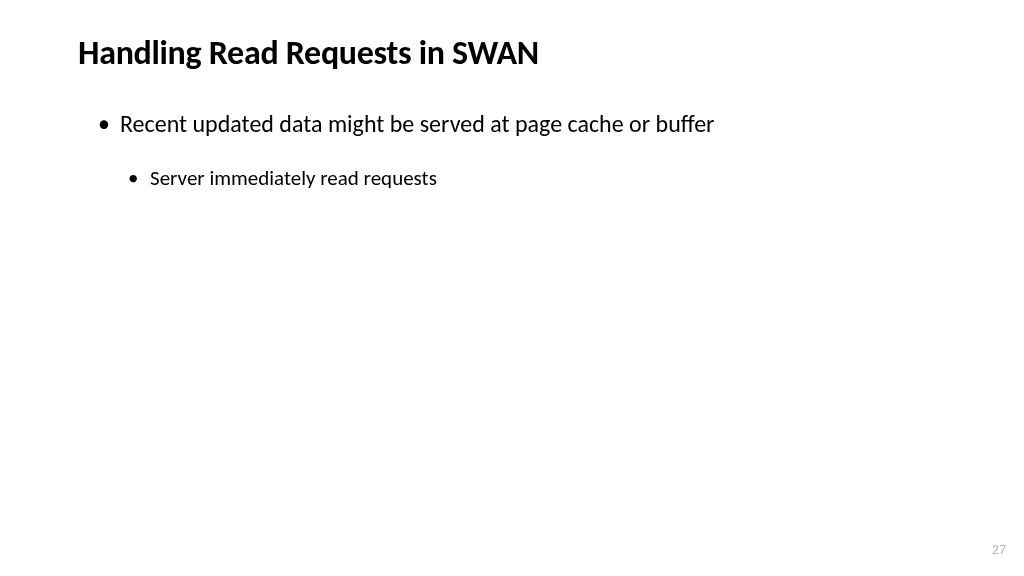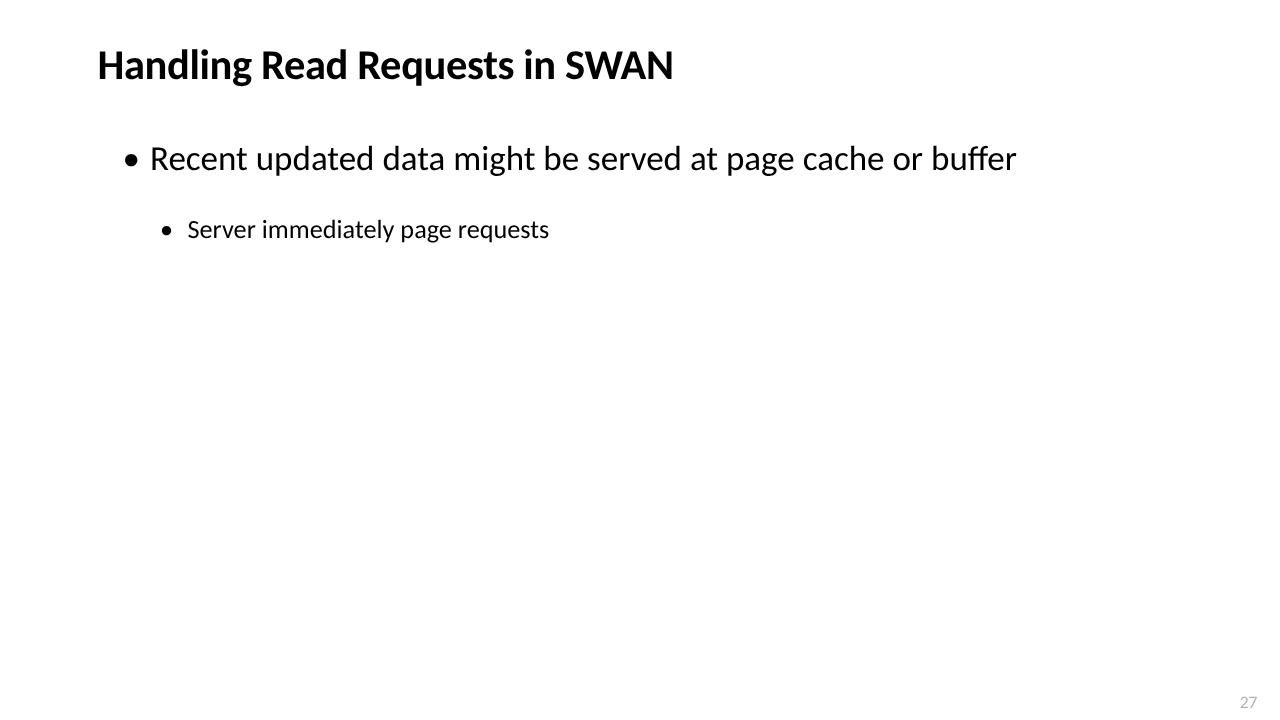--- a/index.html
+++ b/index.html
@@ -24,21 +24,21 @@
     .title {
       font-size: 34px;
       font-weight: 700;
       margin-bottom: 36px;
       letter-spacing: -0.3px;
     }
     .content {
       padding-left: 20px;
     }
     .bullet-l1 {
-      font-size: 28px;
+      font-size: 24px;
       line-height: 1.25;
       margin-bottom: 8px;
       position: relative;
       padding-left: 22px;
     }
     .bullet-l1::before {
       content: "•";
       position: absolute;
       left: 0;
       top: 0;
@@ -58,21 +58,21 @@
       top: 0;
     }
     .group {
       margin-bottom: 26px;
     }
     .group-tight {
       margin-bottom: 10px;
     }
     .page-number {
       position: absolute;
-      bottom: 6px;
+      bottom: 18px;
       right: 18px;
       font-size: 14px;
       color: #b3b3b3;
     }
   </style>
 </head>
 <body>
 
 <div class="slide">
   <h1 class="title">Handling Read Requests in SWAN</h1>
@@ -80,18 +80,18 @@
   <div class="content">
     <div class="group">
       <div class="bullet-l1">Recent updated data might be served at page cache or buffer</div>
     </div>
 
     <div class="group-tight">
     </div>
 
 
     <div class="group">
-      <div class="bullet-l2">Server immediately page requests</div>
+      <div class="bullet-l2">Server immediately read requests</div>
     </div>
   </div>
 
   <div class="page-number">27</div>
 </div>
 
 </body></html>

